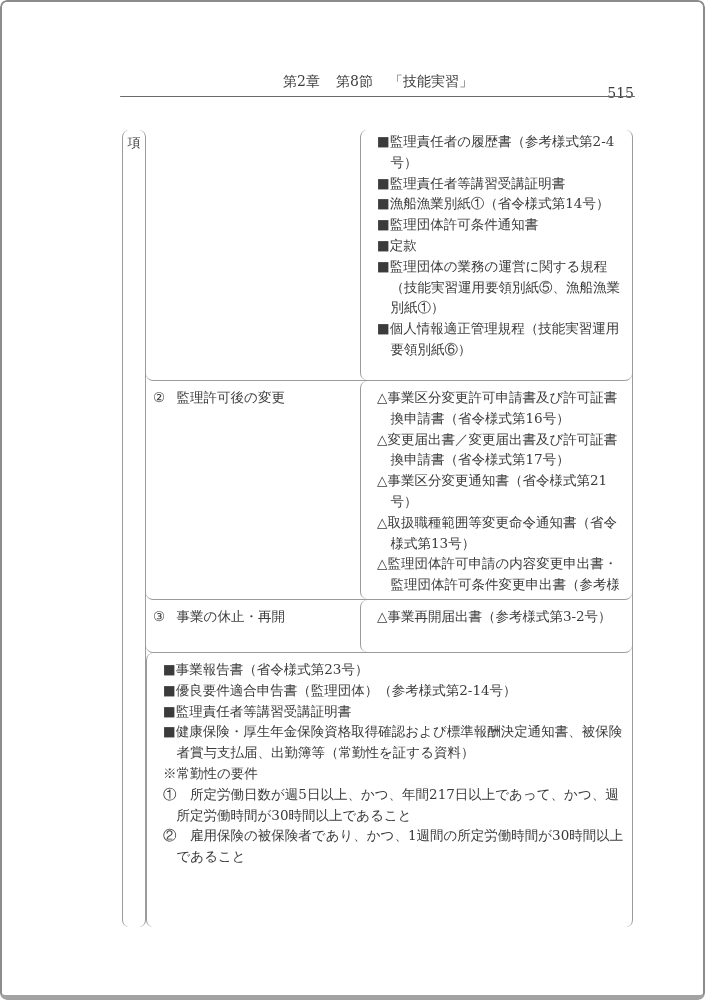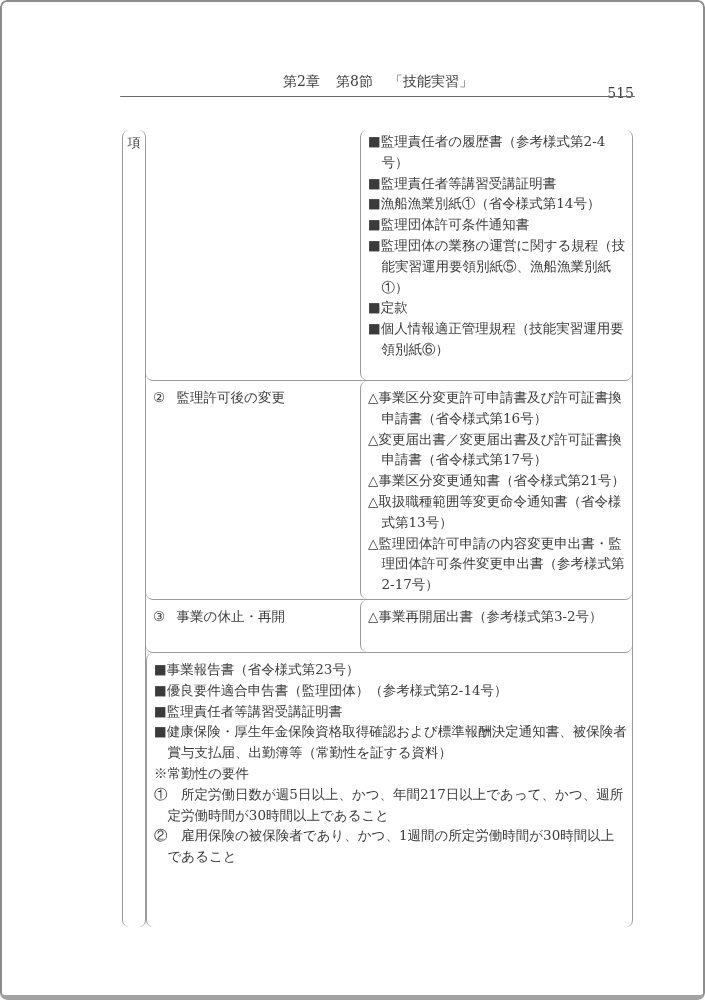--- a/index.html
+++ b/index.html
@@ -40,21 +40,21 @@
     border-right: 1px solid #9b9b9b;
     text-align: center; padding-top: 3px; font-size: 13px;
   }
   .rows { flex: 1; display: flex; flex-direction: column; }
   .row { display: flex; border-bottom: 1px solid #9b9b9b; overflow: hidden; }
   .row:last-child { border-bottom: none; overflow: visible; }
   .row-label { flex: none; width: 214px; padding: 6px 6px 4px 7px; }
   .row-docs { flex: 1; border-left: 1px solid #9b9b9b; padding: 6px 4px 0 7px; }
   .row:first-child .row-label, .row:first-child .row-docs { padding-top: 1px; }
   .label-num { margin-right: 0.85em; }
-  .doc-item { padding-left: 1em; text-indent: -1em; }
+  .doc-item { padding-left: 1em; text-indent: -1em; margin-left: 9px; }
 </style>
 </head>
 <body>
 
 <div class="page">
 
   <div class="header">
     <div class="header-center">
       <span>第2章</span><span>第8節</span><span>「技能実習」</span>
     </div>
@@ -66,22 +66,22 @@
   <div class="doc-table">
     <div class="col-item">項</div>
     <div class="rows">
   <div class="row" style="height: 251px;">
     <div class="row-label"><span class="label-num"></span><span></span></div>
     <div class="row-docs">
             <div class="doc-item">■監理責任者の履歴書（参考様式第2-4号）</div>
             <div class="doc-item">■監理責任者等講習受講証明書</div>
             <div class="doc-item">■漁船漁業別紙①（省令様式第14号）</div>
             <div class="doc-item">■監理団体許可条件通知書</div>
+            <div class="doc-item">■定款</div>
             <div class="doc-item">■監理団体の業務の運営に関する規程（技能実習運用要領別紙⑤、漁船漁業別紙①）</div>
-            <div class="doc-item">■定款</div>
             <div class="doc-item">■個人情報適正管理規程（技能実習運用要領別紙⑥）</div>
           </div>
   </div>
 
   <div class="row" style="height: 219px;">
     <div class="row-label"><span class="label-num">②</span><span>監理許可後の変更</span></div>
     <div class="row-docs">
             <div class="doc-item">△事業区分変更許可申請書及び許可証書換申請書（省令様式第16号）</div>
             <div class="doc-item">△変更届出書／変更届出書及び許可証書換申請書（省令様式第17号）</div>
             <div class="doc-item">△事業区分変更通知書（省令様式第21号）</div>

